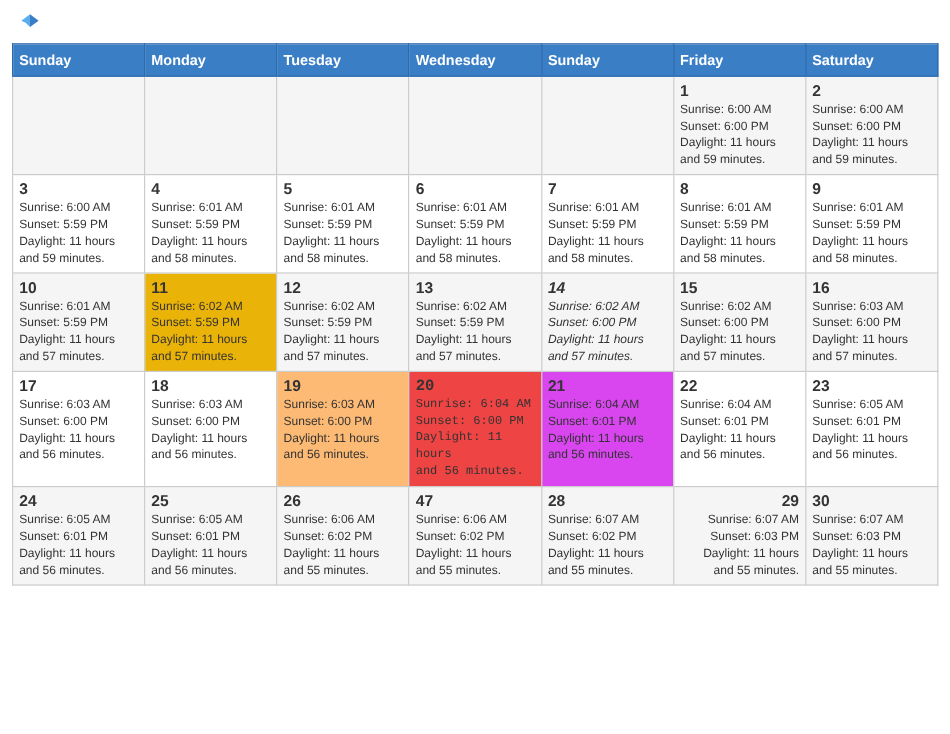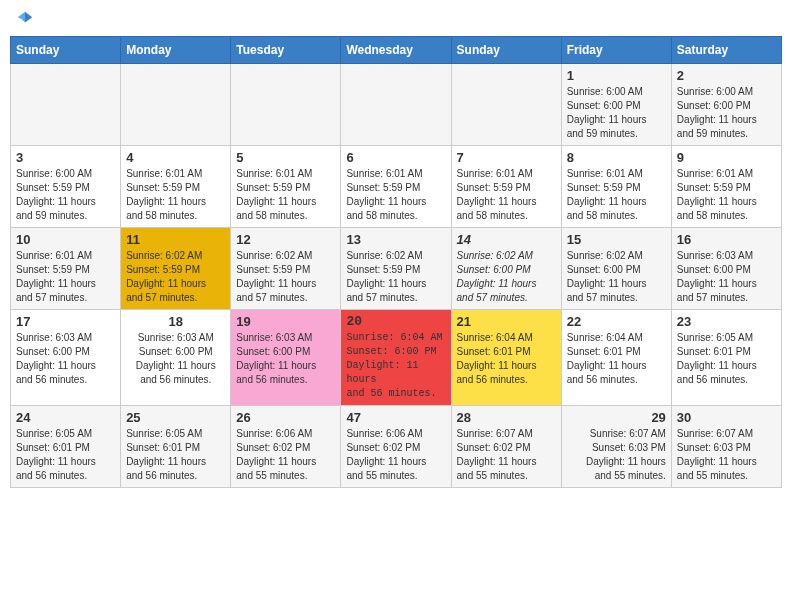--- a/index.html
+++ b/index.html
@@ -254,42 +254,42 @@
         </td>
       </tr>
       <tr>
         <td style="background: rgb(255, 255, 255);">
           <span class="day-number">17</span>
           <div class="day-info" style="white-space: pre-line;">Sunrise: 6:03 AM
 Sunset: 6:00 PM
 Daylight: 11 hours
 and 56 minutes.</div>
         </td>
-        <td style="background: rgb(255, 255, 255); text-align: center;">
+        <td style="background: rgb(255, 255, 255);">
           <span class="day-number">18</span>
           <div class="day-info" style="white-space: pre-line;">Sunrise: 6:03 AM
 Sunset: 6:00 PM
 Daylight: 11 hours
 and 56 minutes.</div>
         </td>
-        <td style="background: #f9a8d4;">
+        <td style="background: #fdba74;">
           <span class="day-number">19</span>
           <div class="day-info" style="white-space: pre-line;">Sunrise: 6:03 AM
 Sunset: 6:00 PM
 Daylight: 11 hours
 and 56 minutes.</div>
         </td>
         <td style="background: #ef4444; font-family: Liberation Mono, monospace;">
           <span class="day-number">20</span>
           <div class="day-info" style="white-space: pre-line;">Sunrise: 6:04 AM
 Sunset: 6:00 PM
 Daylight: 11 hours
 and 56 minutes.</div>
         </td>
-        <td style="background: #fde047;">
+        <td style="background: #d946ef;">
           <span class="day-number">21</span>
           <div class="day-info" style="white-space: pre-line;">Sunrise: 6:04 AM
 Sunset: 6:01 PM
 Daylight: 11 hours
 and 56 minutes.</div>
         </td>
         <td style="background: rgb(255, 255, 255);">
           <span class="day-number">22</span>
           <div class="day-info" style="white-space: pre-line;">Sunrise: 6:04 AM
 Sunset: 6:01 PM

